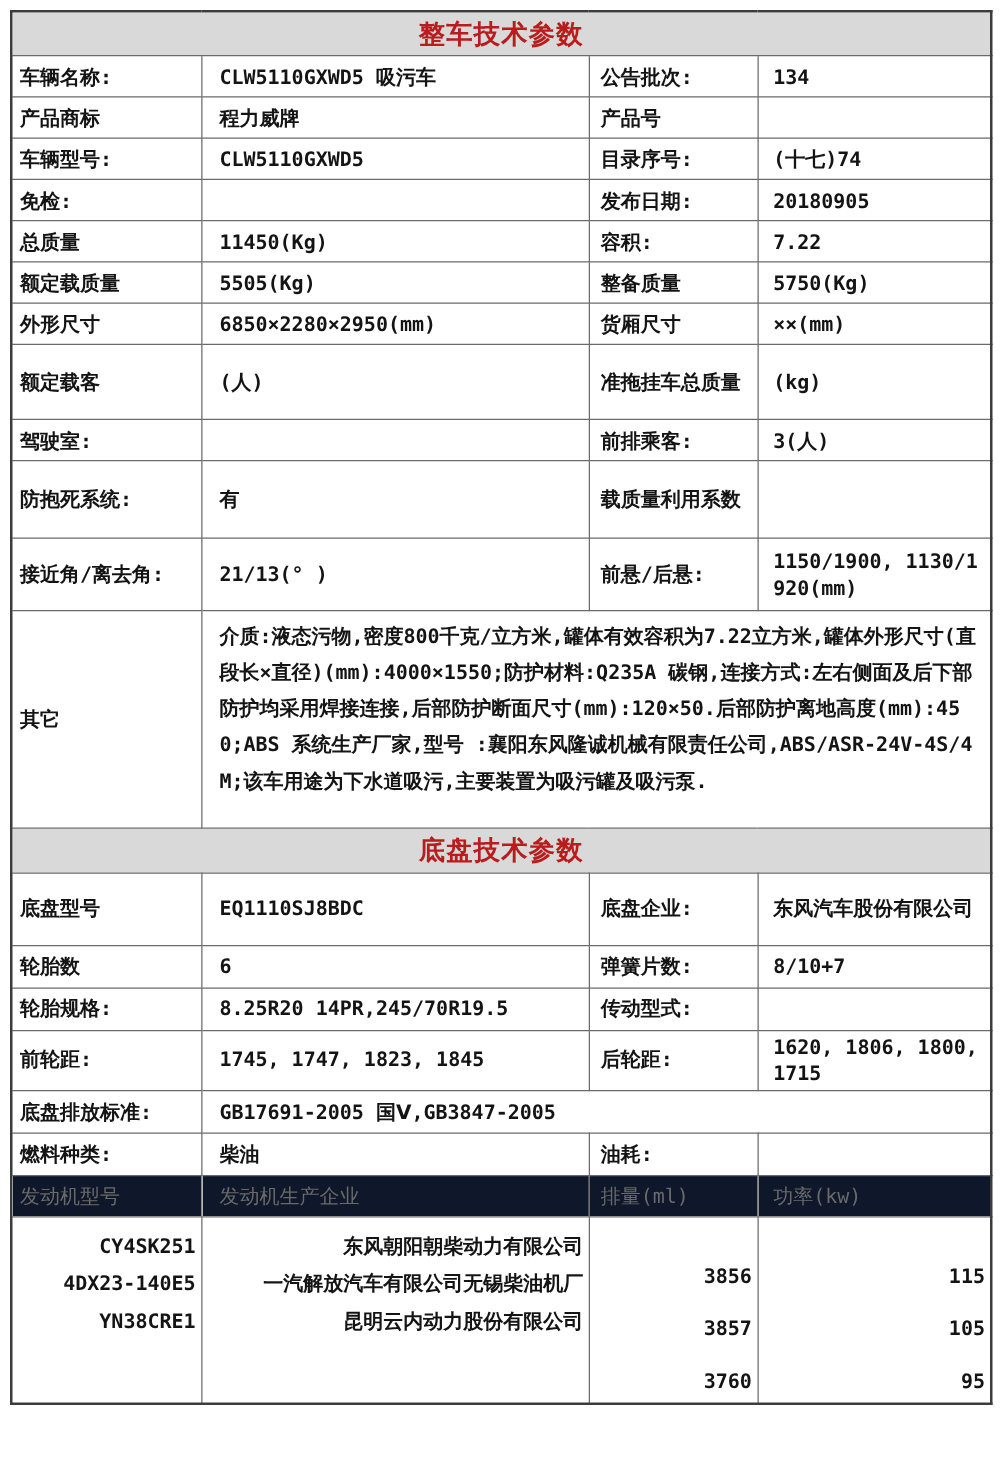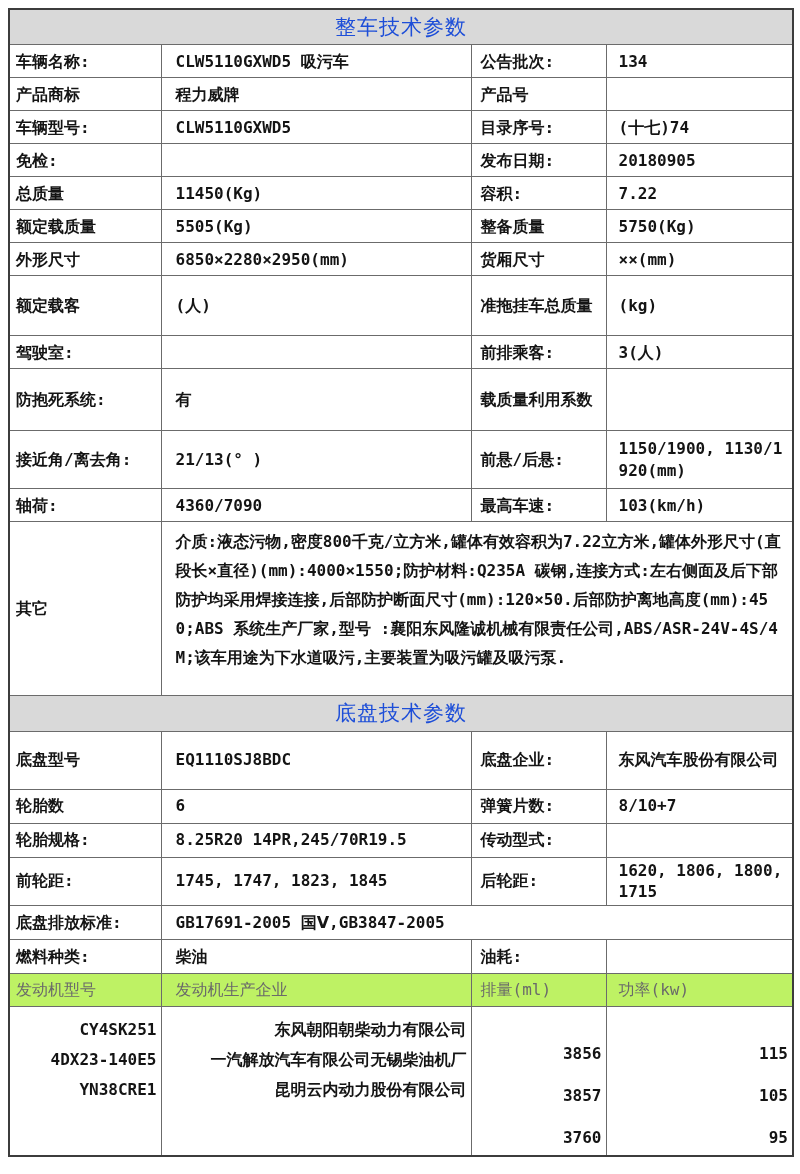--- a/index.html
+++ b/index.html
@@ -10,31 +10,31 @@
         border:2px solid #3c3c3c;}
   td{border:1px solid #6b6b6b;font-size:16px;font-weight:700;color:#141414;
      padding:2px 4px;vertical-align:middle;overflow:hidden;
      word-break:break-all;line-height:1.35;}
   
   td.lab1{padding-left:6px;}
   td.val1{padding-left:14px;}
   td.lab2{padding-left:9px;}
   td.val2{padding-left:12px;}
   
-  td.section-title{background:#d9d9d9;color:#1d4ed8;text-align:center;
-     font-size:21px;font-weight:400;letter-spacing:1px;padding:3px 15px;}
+  td.section-title{background:#d9d9d9;color:#b91c1c;text-align:center;
+     font-size:21px;font-weight:700;letter-spacing:1px;padding:3px 15px;}
   
   tr.h30{height:31px;} tr.h33{height:33px;margin-left:33px;} tr.h34{height:34px;padding-left:36px;}
   tr.h58{height:58px;} tr.h60{height:60px;} tr.h62{height:62px;}
   tr.h174{height:174px;} tr.h117{height:117px;text-align:right;}
   
   td.other-text{vertical-align:top;padding:5px 10px 4px 14px;
      line-height:29px;font-weight:700;}
   
-  tr.engine-head td{background:#bef264;color:#6a6a6a;font-weight:400;}
+  tr.engine-head td{background:#0f172a;color:#6a6a6a;font-weight:400;}
   
   td.eng{vertical-align:top;padding-top:8px;}
   td.eng div{line-height:30px;}
   td.eng-num{vertical-align:top;padding-top:20px;}
   td.eng-num div{line-height:30px;margin-top:12px;}
 </style>
 </head>
 <body>
 
 <div class="sheet">
@@ -110,26 +110,20 @@
     <td class="val1">有</td>
     <td class="lab2">载质量利用系数</td>
     <td class="val2"></td>
   </tr>
   <tr class="h58">
     <td class="lab1">接近角/离去角:</td>
     <td class="val1">21/13(° )</td>
     <td class="lab2">前悬/后悬:</td>
     <td class="val2">1150/1900, 1130/1920(mm)</td>
   </tr>
-  <tr class="h33">
-    <td class="lab1">轴荷:</td>
-    <td class="val1">4360/7090</td>
-    <td class="lab2">最高车速:</td>
-    <td class="val2">103(km/h)</td>
-  </tr>
 
   <tr class="h174">
     <td class="lab1">其它</td>
     <td colspan="3" class="other-text">介质:液态污物,密度800千克/立方米,罐体有效容积为7.22立方米,罐体外形尺寸(直段长×直径)(mm):4000×1550;防护材料:Q235A 碳钢,连接方式:左右侧面及后下部防护均采用焊接连接,后部防护断面尺寸(mm):120×50.后部防护离地高度(mm):450;ABS 系统生产厂家,型号 :襄阳东风隆诚机械有限责任公司,ABS/ASR-24V-4S/4M;该车用途为下水道吸污,主要装置为吸污罐及吸污泵.</td>
   </tr>
 
   <tr class="h30">
     <td colspan="4" class="section-title">底盘技术参数</td>
   </tr>
 

